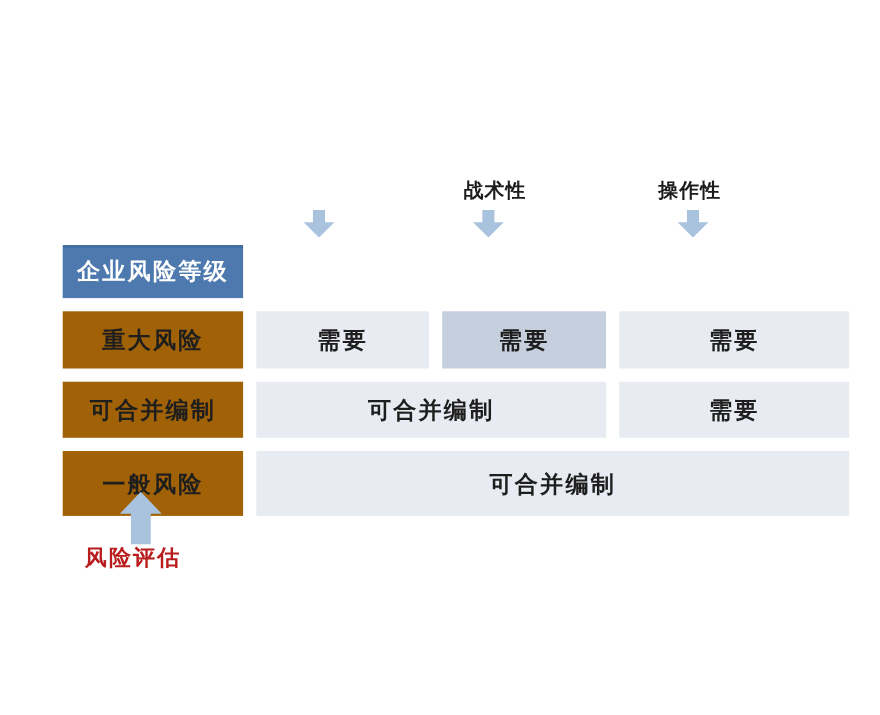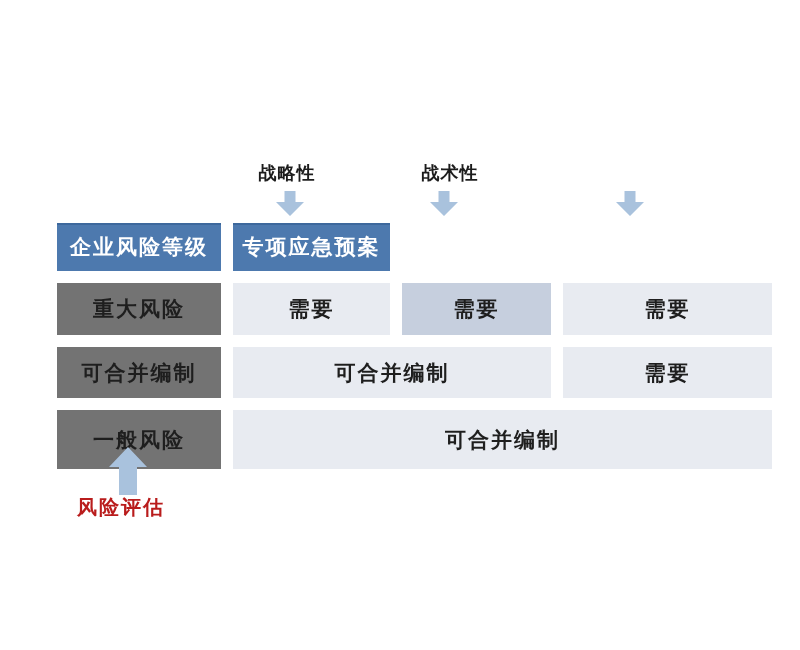--- a/index.html
+++ b/index.html
@@ -60,21 +60,21 @@
     font-weight: bold;
     letter-spacing: 2px;
     white-space: nowrap;
   }
   .cell.header {
     background: #4d79ae;
     color: #ffffff;
     box-shadow: inset 0 2px 0 #3d689c;
   }
   .cell.level {
-    background: #737373;
+    background: #a16207;
     color: #1e1e1e;
   }
   .cell.light {
     background: #e8ebf1;
     color: #1e1e1e;
   }
   .cell.dark {
     background: #c6cfde;
     color: #1e1e1e;
   }
@@ -103,37 +103,36 @@
     font-weight: bold;
     letter-spacing: 2px;
     color: #b91c1c;
   }
 </style>
 </head>
 <body>
 
 <div class="canvas">
 
-  <div class="top-label l1">战略性</div>
   <div class="top-label l2">战术性</div>
+  <div class="top-label l3">操作性</div>
 
   <svg class="down-arrow a1" viewBox="0 0 28 25">
     <path d="M8.5 0 H19.5 V11 H28 L14 25 L0 11 H8.5 Z" fill="#a9c2dd"></path>
   </svg>
   <svg class="down-arrow a2" viewBox="0 0 28 25">
     <path d="M8.5 0 H19.5 V11 H28 L14 25 L0 11 H8.5 Z" fill="#a9c2dd"></path>
   </svg>
   <svg class="down-arrow a3" viewBox="0 0 28 25">
     <path d="M8.5 0 H19.5 V11 H28 L14 25 L0 11 H8.5 Z" fill="#a9c2dd"></path>
   </svg>
 
   <div class="risk-table">
 
     <div class="cell header row1">企业风险等级</div>
-    <div class="cell header row1">专项应急预案</div>
 
     <div class="cell level row2">重大风险</div>
     <div class="cell light row2">需要</div>
     <div class="cell dark row2">需要</div>
     <div class="cell light row2">需要</div>
 
     <div class="cell level row3">可合并编制</div>
     <div class="cell light row3 span2">可合并编制</div>
     <div class="cell light row3">需要</div>
 

